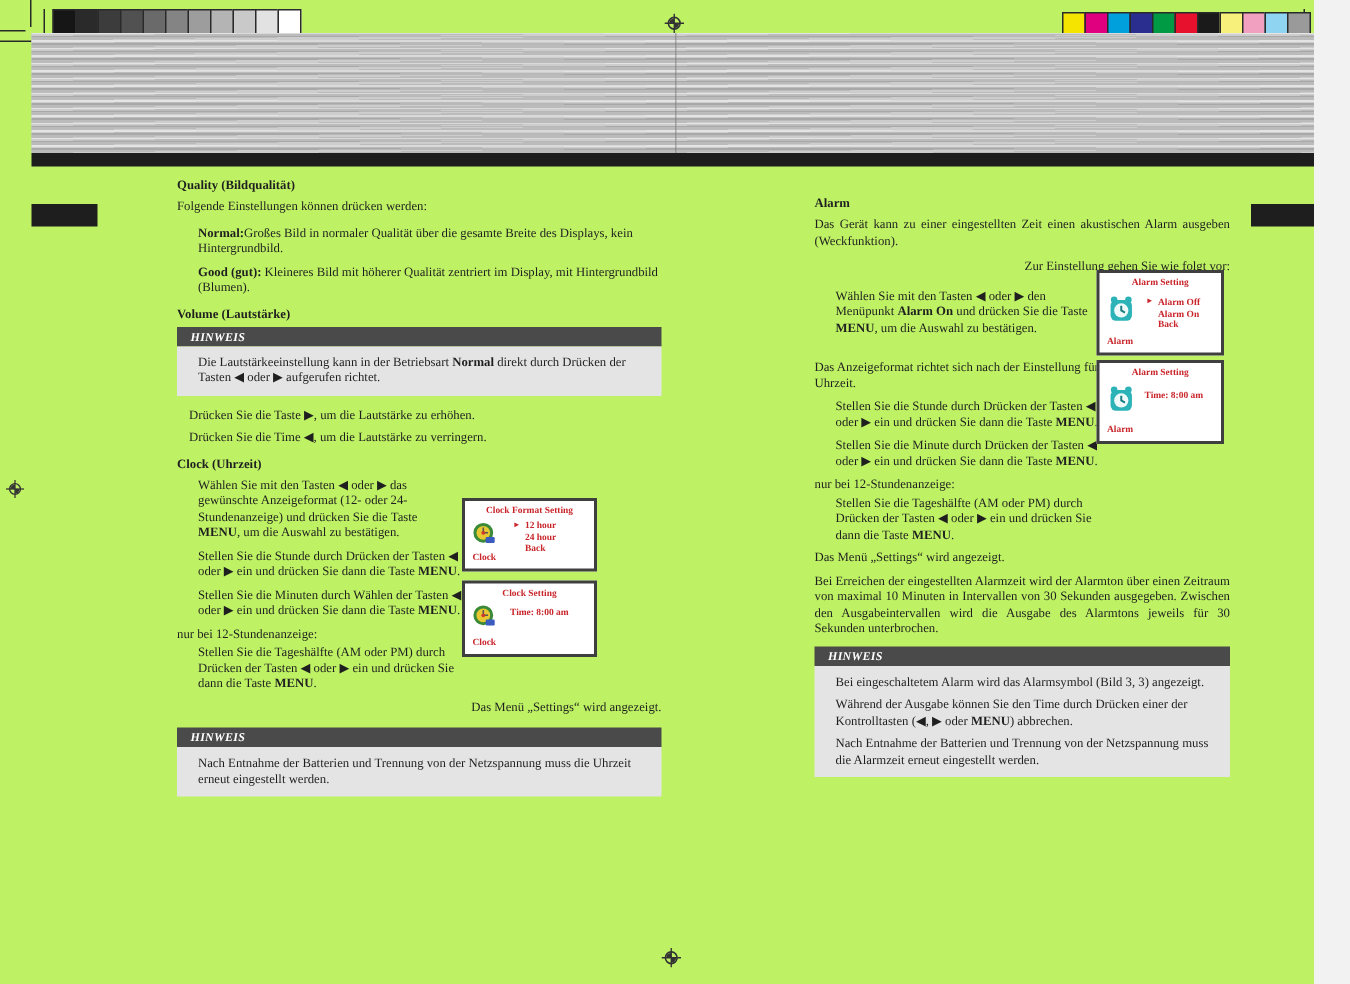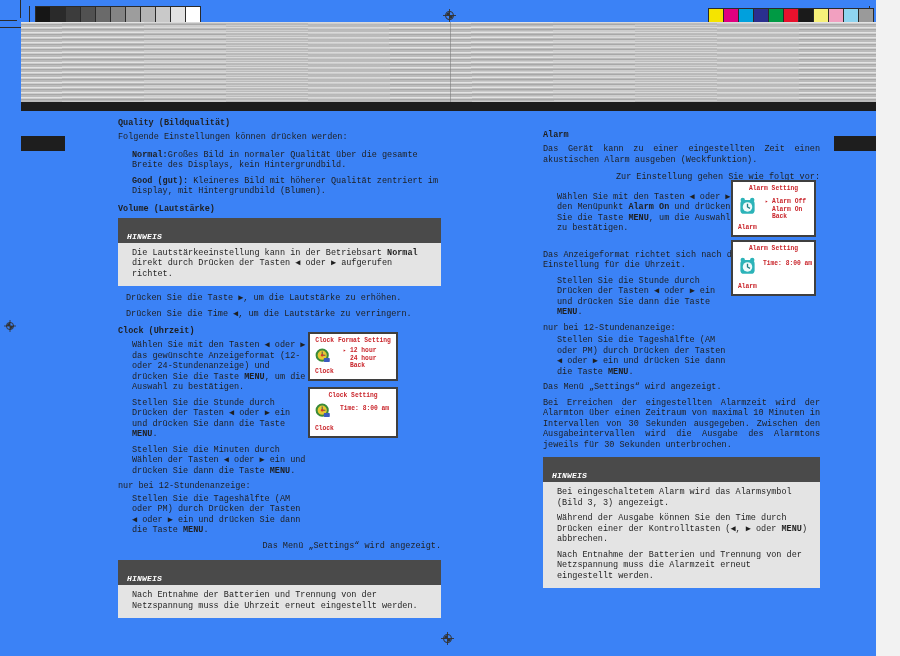--- a/index.html
+++ b/index.html
@@ -1,17 +1,17 @@
 <!DOCTYPE html>
 <html><head>
 <meta charset="utf-8">
 <style>
   html,body{margin:0;padding:0;background:#f2f2f2;}
-  .page{position:relative;width:876px;height:656px;background:#3b82f6;overflow:hidden;
-        font-family:Liberation Mono, monospace;color:#1f1f1f;}
+  .page{position:relative;width:876px;height:656px;background:#bef264;overflow:hidden;
+        font-family:Liberation Serif, serif;color:#1f1f1f;}
   
   .swatch-bar{position:absolute;display:flex;}
   .swatch-bar .swatch{width:14px;height:16px;border:1px solid #2a2a2a;margin-right:-1px;}
   .gray-bar{left:35px;top:6px;}
   .color-bar{left:708px;top:8px;}
   .cropline{position:absolute;background:#2a2a2a;}
   .regmark{position:absolute;}
   
   .metal-band{position:absolute;left:21px;top:22px;width:857px;height:80px;
     background:
@@ -30,21 +30,21 @@
   .col h3{margin:0 0 3px 0;font-size:8.5px;line-height:11px;font-weight:bold;}
   .indent{margin-left:14px !important;}
   .small-indent{margin-left:8px !important;}
   .narrow{width:176px;}
   .narrow-r{width:178px;}
   .justify{text-align:justify;}
   .mb2{margin-bottom:2px !important;} .mb7{margin-bottom:7px !important;} .mb9{margin-bottom:9px !important;text-align:right;}
   
   .note-box{margin:2px 0 7px 0;}
   .note-head{background:#4a4a4a;color:#ffffff;font-style:italic;font-weight:bold;
-             font-size:8px;line-height:13px;padding:12px 0 0 9px;letter-spacing:.2px;}
+             font-size:8px;line-height:13px;padding:0 0 0 9px;letter-spacing:.2px;}
   .note-body{background:#e4e4e4;padding:5px 8px 6px 14px;}
   .note-body p{margin:0 0 5px 0;}
   .note-body p:last-child{margin-bottom:1px;}
   
   .shot{position:absolute;background:#fff;border:2px solid #3f3f3f;color:#c9252b;font-size:6.3px;line-height:7.6px;}
   .shot-title{position:absolute;left:0;right:0;top:3px;text-align:center;font-weight:bold;}
   .shot-icon{position:absolute;}
   .shot-menu{position:absolute;font-weight:bold;}
   .shot-row{display:flex;}
   .marker{display:inline-block;width:7px;font-size:5.5px;}
@@ -160,20 +160,21 @@
     </div>
   </div>
 
   <div class="col col-right">
     <h3>Alarm</h3>
     <p class="justify mb7">Das Gerät kann zu einer eingestellten Zeit einen akustischen Alarm ausgeben (Weckfunktion).</p>
     <p class="mb9">Zur Einstellung gehen Sie wie folgt vor:</p>
     <p class="indent narrow-r" style="margin-bottom:16px;"><span>Wählen Sie mit den Tasten ◀ oder ▶ den Menüpunkt </span><b>Alarm On</b><span> und drücken Sie die Taste </span><b>MENU</b><span>, um die Auswahl zu bestätigen.</span></p>
     <p style="width:218px;">Das Anzeigeformat richtet sich nach der Einstellung für die Uhrzeit.</p>
     <p class="indent narrow-r"><span>Stellen Sie die Stunde durch Drücken der Tasten ◀ oder ▶ ein und drücken Sie dann die Taste </span><b>MENU</b><span>.</span></p>
+    <p class="indent narrow-r"><span>Stellen Sie die Minute durch Drücken der Tasten ◀ oder ▶ ein und drücken Sie dann die Taste </span><b>MENU</b><span>.</span></p>
     <p class="mb2">nur bei 12-Stundenanzeige:</p>
     <p class="indent narrow-r"><span>Stellen Sie die Tageshälfte (AM oder PM) durch Drücken der Tasten ◀ oder ▶ ein und drücken Sie dann die Taste </span><b>MENU</b><span>.</span></p>
     <p>Das Menü „Settings“ wird angezeigt.</p>
     <p class="justify mb7">Bei Erreichen der eingestellten Alarmzeit wird der Alarmton über einen Zeitraum von maximal 10 Minuten in Intervallen von 30 Sekunden ausgegeben. Zwischen den Ausgabeintervallen wird die Ausgabe des Alarmtons jeweils für 30 Sekunden unterbrochen.</p>
 
     <div class="note-box">
       <div class="note-head">HINWEIS</div>
       <div class="note-body">
         <p>Bei eingeschaltetem Alarm wird das Alarmsymbol (Bild 3, 3) angezeigt.</p>
         <p><span>Während der Ausgabe können Sie den Time durch Drücken einer der Kontrolltasten (◀, ▶ oder </span><b>MENU</b><span>) abbrechen.</span></p>

